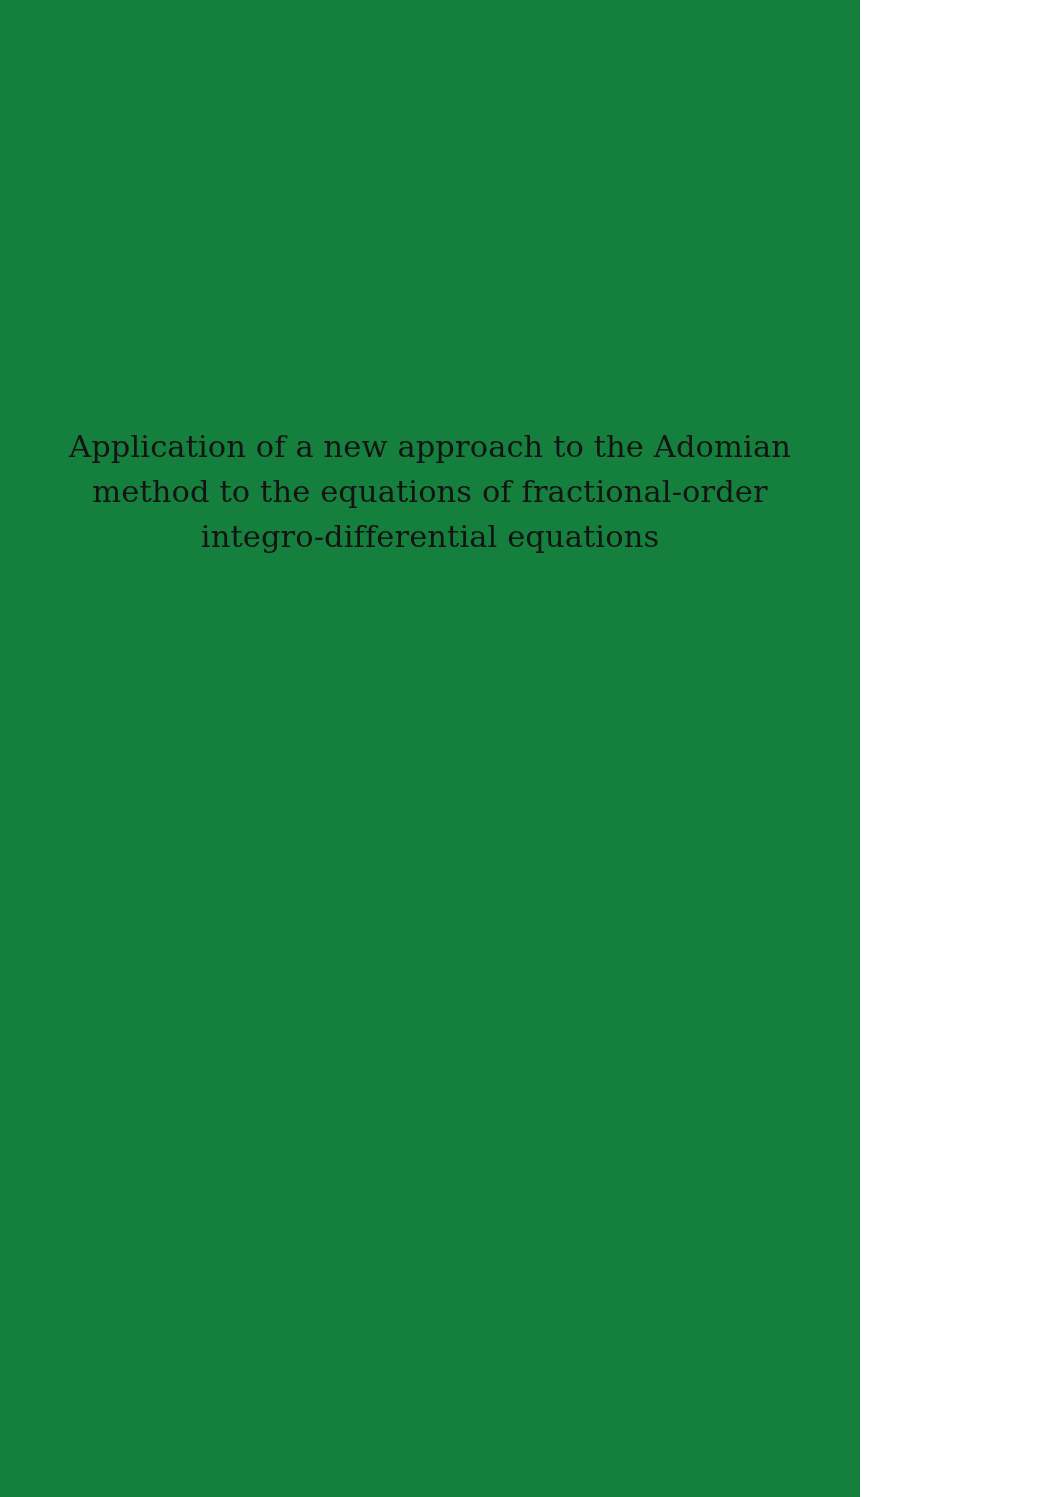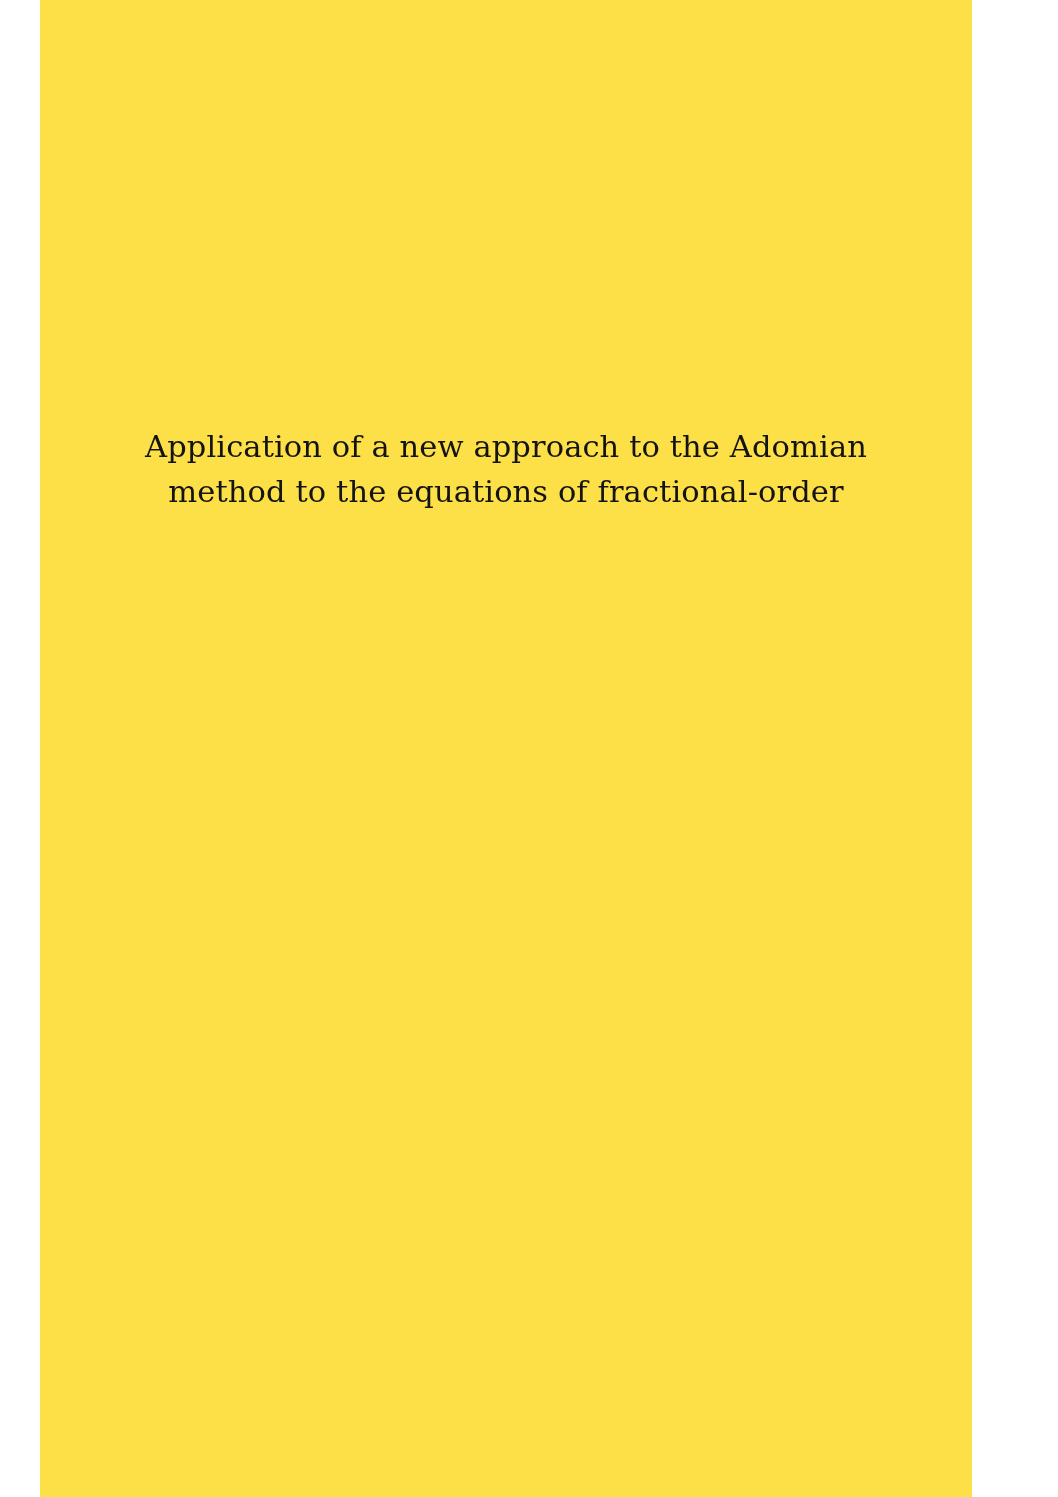--- a/index.html
+++ b/index.html
@@ -9,24 +9,23 @@
   body {
     width: 1058px;
     height: 1497px;
     background: #ffffff;
     font-family: "Liberation Serif", serif;
     color: #1a1a1a;
     overflow: hidden;
   }
   .page {
     position: relative;
-    width: 932px;
+    width: 860px;
     height: 1497px;
-    background: #fde047;
-    margin-left: 40px;
+    background: #15803d;
   }
   .title-block {
     position: absolute;
     left: 0;
     right: 0;
     top: 424px;
     text-align: center;
   }
   .title-line {
     font-family: "DejaVu Serif", "Liberation Serif", serif;
@@ -38,14 +37,15 @@
     white-space: nowrap;
   }
 </style>
 </head>
 <body>
 
 <div class="page">
   <div class="title-block">
     <div class="title-line">Application of a new approach to the Adomian</div>
     <div class="title-line">method to the equations of fractional-order</div>
+    <div class="title-line">integro-differential equations</div>
   </div>
 </div>
 
 </body></html>

